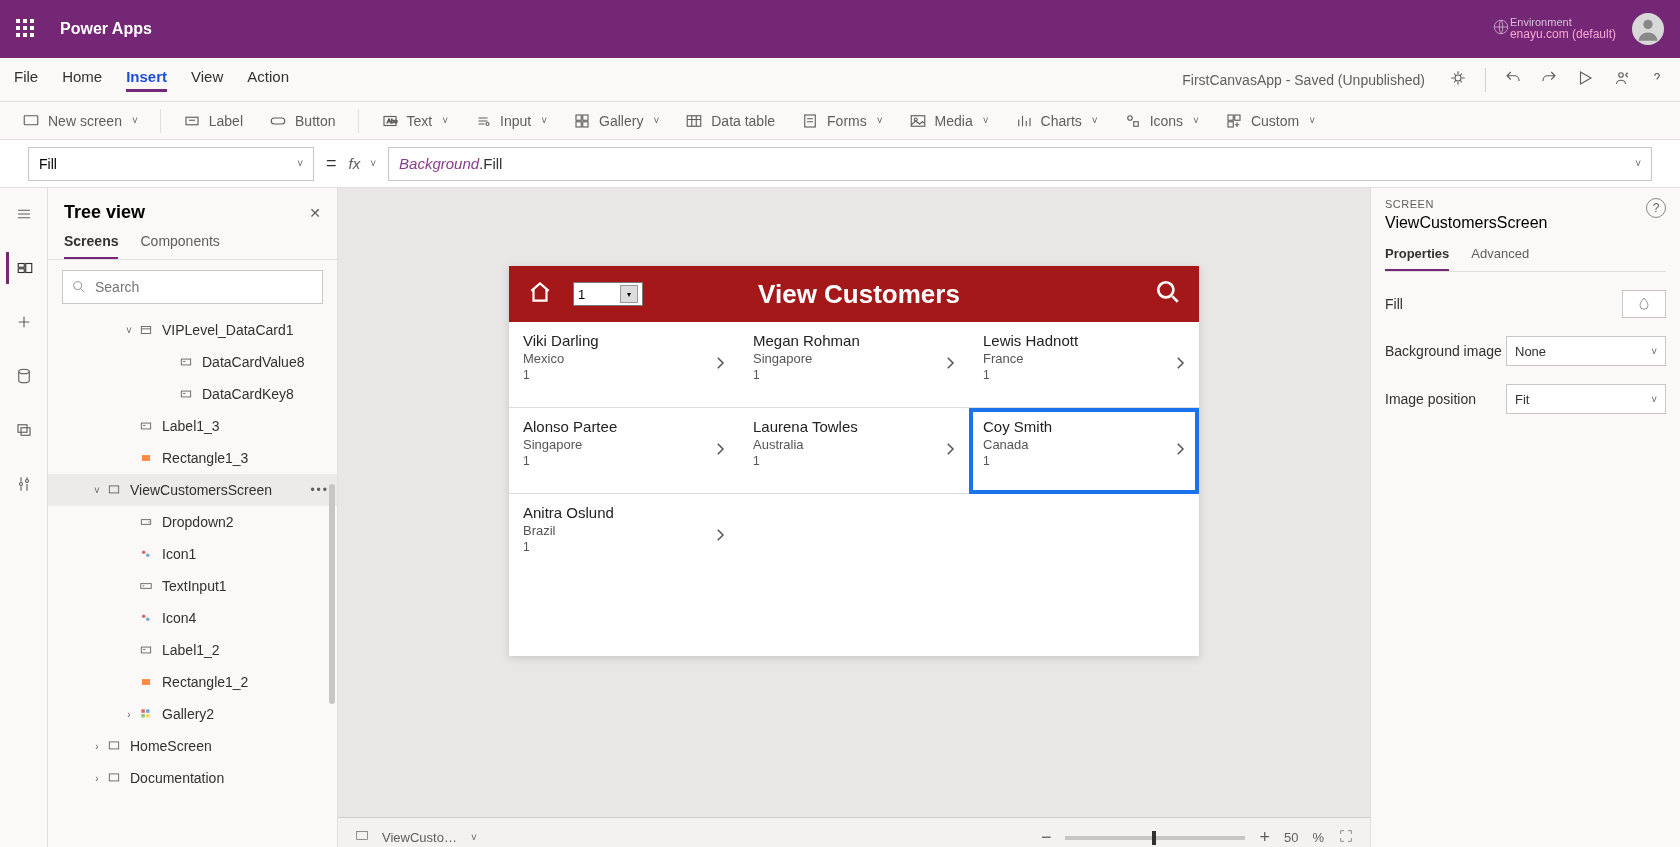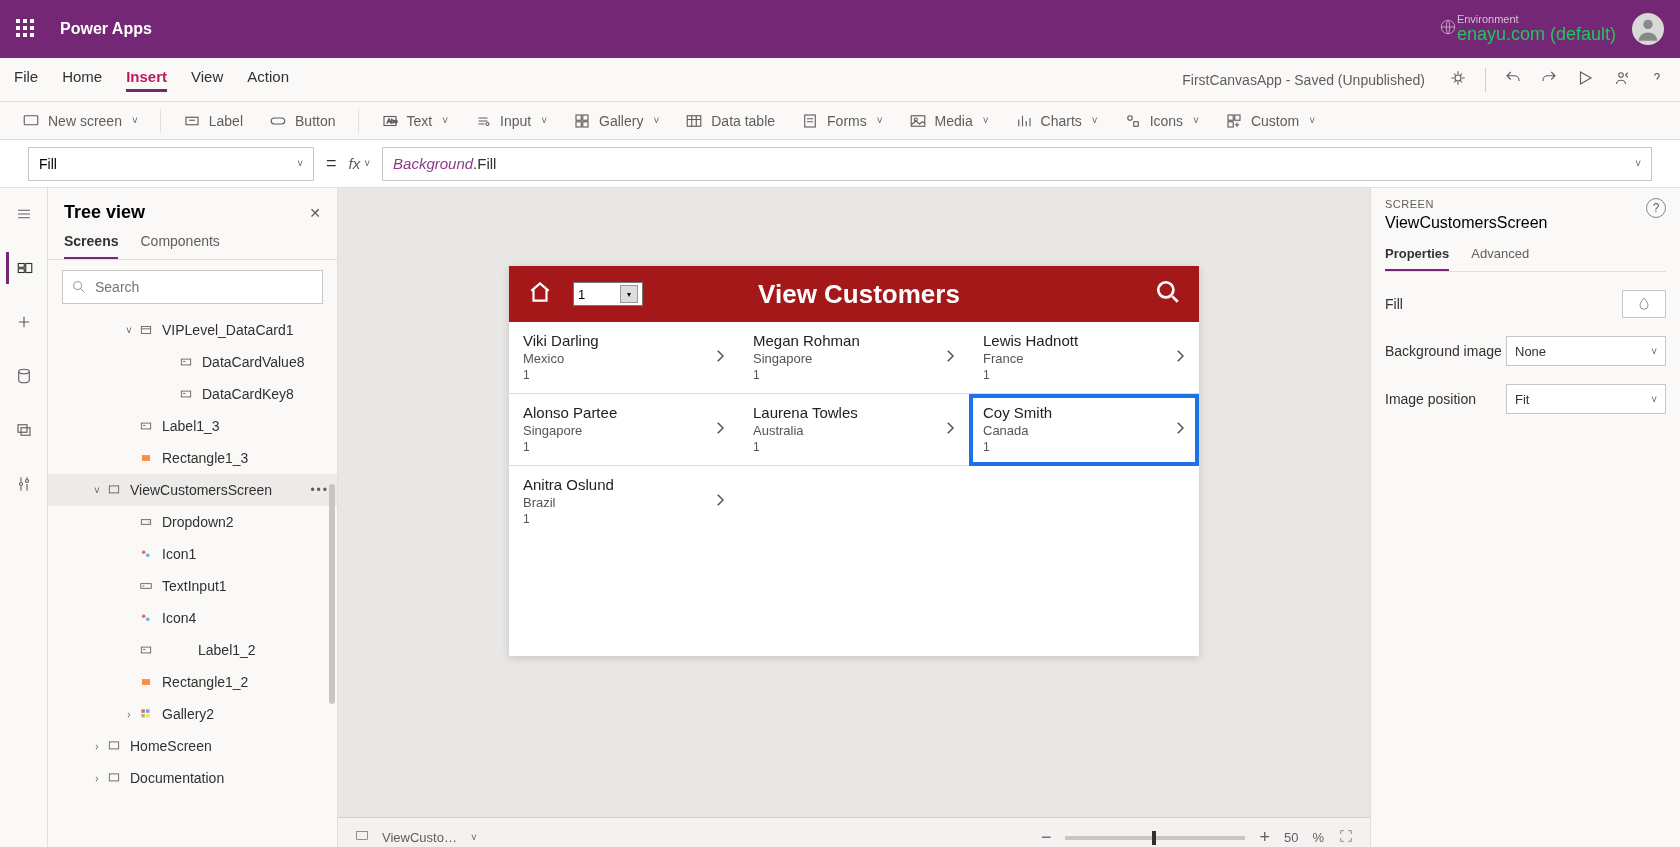--- a/index.html
+++ b/index.html
@@ -8,47 +8,47 @@
   
   .header { height: 58px; background: #742774; display: flex; align-items: center; color: #fff; padding: 0 16px; }
   .waffle { width: 20px; height: 20px; display: grid; grid-template-columns: repeat(3,4px); grid-template-rows: repeat(3,4px); gap: 3px; margin-right: 24px; cursor: pointer; }
   .waffle span { background: #fff; width:4px; height:4px; }
   .brand { font-size: 16px; font-weight: 600; }
   .header-right { margin-left:auto; display:flex; align-items:center; gap:16px; }
   .env-block { display:flex; align-items:center; }
   .env-icon svg { width:18px; height:18px; stroke:#d8bfd8; fill:none; }
   .env-text { line-height:1.1; }
   .env-label { font-size:11px; color:#d8bfd8; }
-  .env-value { font-size:18px; color:#22c55e; }
+  .env-value { font-size:12px; color:#f9a8d4; }
   .avatar { width:32px; height:32px; border-radius:50%; background:#d8d8d8; display:flex; align-items:center; justify-content:center; }
   .avatar svg { width:28px; height:28px; fill:#888; }
 
   
   .menubar { height:44px; background:#faf9f8; border-bottom:1px solid #e1dfdd; display:flex; align-items:center; padding:0 14px; }
   .menu-items { display:flex; gap:24px; }
   .menu-item { font-size:15px; color:#323130; cursor:pointer; padding-bottom:4px; }
-  .menu-item.active { color:#be185d; font-weight:600; border-bottom:3px solid #742774; }
+  .menu-item.active { color:#1d4ed8; font-weight:600; border-bottom:3px solid #742774; }
   .menubar-right { margin-left:auto; display:flex; align-items:center; gap:18px; color:#605e5c; }
   .app-status { color:#605e5c; font-size:14px; margin-right:6px; }
   .vr { width:1px; height:24px; background:#d2d0ce; }
   .menubar-icon svg { width:18px; height:18px; stroke:#605e5c; fill:none; stroke-width:1.5; }
   .menubar-icon { cursor:pointer; }
 
   
   .ribbon { height:38px; background:#faf9f8; border-bottom:1px solid #e1dfdd; display:flex; align-items:center; padding:0 14px; gap:10px; }
   .ribbon-button { display:flex; align-items:center; gap:8px; padding:4px 8px; color:#605e5c; font-size:14px; cursor:pointer; }
   .ribbon-button svg { width:18px; height:18px; stroke:#605e5c; fill:none; stroke-width:1.5; }
   .ribbon-sep { width:1px; height:24px; background:#e1dfdd; margin:0 4px; }
   .chev { font-size:10px; color:#605e5c; margin-left:2px; }
 
   
   .formula-bar { height:48px; background:#fff; border-bottom:1px solid #e1dfdd; display:flex; align-items:center; padding:8px 28px; gap:12px; }
   .property-select { width:286px; height:34px; border:1px solid #c8c6c4; display:flex; align-items:center; justify-content:space-between; padding:0 10px; font-size:14px; background:#fff; cursor:pointer; }
   .equals { font-size:18px; color:#323130; }
-  .fx-label { font-style:italic; color:#605e5c; font-size:15px; display:flex; align-items:center; gap:2px; }
+  .fx-label { font-style:italic; color:#605e5c; font-size:15px; display:flex; align-items:center; gap:8px; }
   .formula-input { flex:1; height:34px; border:1px solid #c8c6c4; background:#fff; padding:0 10px; font-size:15px; display:flex; align-items:center; font-family: Consolas, monospace; }
   .formula-input .obj { color:#8a3b8a; font-style:italic; }
   .formula-input .prop { color:#323130; }
 
   
   .body { display:flex; height: calc(847px - 48px - 44px - 38px - 48px); }
   .left-rail { width:48px; background:#faf9f8; border-right:1px solid #e1dfdd; display:flex; flex-direction:column; align-items:center; padding-top:10px; gap:22px; }
   .rail-btn { cursor:pointer; width:32px; height:32px; display:flex; align-items:center; justify-content:center; }
   .rail-btn svg { width:18px; height:18px; stroke:#605e5c; fill:none; stroke-width:1.5; }
   .rail-btn.active svg { stroke:#323130; }
@@ -79,21 +79,21 @@
   .canvas-area { flex:1; background:#e9e7e5; position:relative; display:flex; flex-direction:column; }
   .canvas-inner { flex:1; display:flex; align-items:flex-start; justify-content:center; padding-top:78px; }
   .app-preview { width:690px; height:390px; background:#fff; box-shadow:0 2px 8px rgba(0,0,0,0.15); }
   .app-header { height:56px; background:#a5181a; display:flex; align-items:center; padding:0 18px; gap:20px; }
   .app-home svg { width:26px; height:26px; stroke:#fff; fill:none; stroke-width:2; }
   .app-dropdown { width:70px; height:24px; background:#fff; border:1px solid #777; display:flex; align-items:center; justify-content:space-between; padding:0 4px; font-size:13px; }
   .app-dropdown .dd-btn { width:18px; height:18px; background:#ddd; border:1px solid #999; display:flex; align-items:center; justify-content:center; font-size:8px; }
   .app-title { flex:1; text-align:center; color:#fff; font-size:26px; font-weight:700; margin-left:-80px; }
   .app-search svg { width:26px; height:26px; stroke:#fff; fill:none; stroke-width:2.5; }
   .gallery { display:grid; grid-template-columns: repeat(3, 1fr); }
-  .gallery-item { border-bottom:1px solid #ddd; height:72px; padding:10px 14px; position:relative; }
+  .gallery-item { border-bottom:1px solid #ddd; height:86px; padding:10px 14px; position:relative; }
   .gallery-item.last-row { border-bottom:none; }
   .gallery-item .name { font-size:15px; color:#222; }
   .gallery-item .country { font-size:13px; color:#555; margin-top:2px; }
   .gallery-item .num { font-size:12px; color:#555; margin-top:2px; }
   .gallery-item .arrow { position:absolute; right:10px; top:50%; transform:translateY(-50%); }
   .gallery-item .arrow svg { width:18px; height:18px; stroke:#555; fill:none; stroke-width:2; }
   .gallery-item.selected { outline:4px solid #1a73e8; outline-offset:-4px; }
 
   .breadcrumb-bar { height:40px; border-top:1px solid #d2d0ce; background:#f3f2f1; display:flex; align-items:center; padding:0 16px; gap:12px; }
   .bc-icon svg { width:16px; height:16px; stroke:#605e5c; fill:none; }
@@ -450,21 +450,21 @@
         </div>
         <div class="tree-row" style="padding-left: 90px;">
           <span class="tree-icon">
             <svg viewBox="0 0 24 24">
               <circle cx="8" cy="9" r="3" fill="#e06666" stroke="none"></circle>
               <circle cx="15" cy="14" r="3" fill="#6fa8dc" stroke="none"></circle>
             </svg>
           </span>
           <span>Icon4</span>
         </div>
-        <div class="tree-row" style="padding-left: 90px; gap: 36px;">
+        <div class="tree-row" style="padding-left: 90px;">
           <span class="tree-icon">
             <svg viewBox="0 0 24 24">
               <rect x="4" y="7" width="16" height="10"></rect>
               <path d="M7 11l4 0"></path>
             </svg>
           </span>
           <span>Label1_2</span>
         </div>
         <div class="tree-row" style="padding-left: 90px;">
           <span class="tree-icon">

